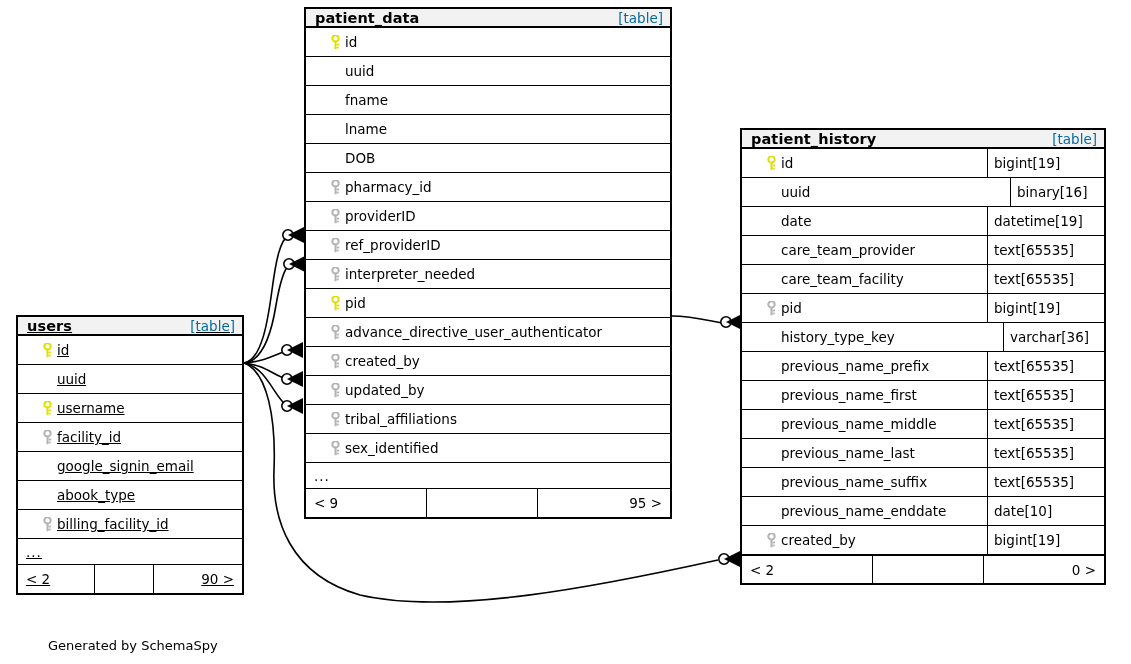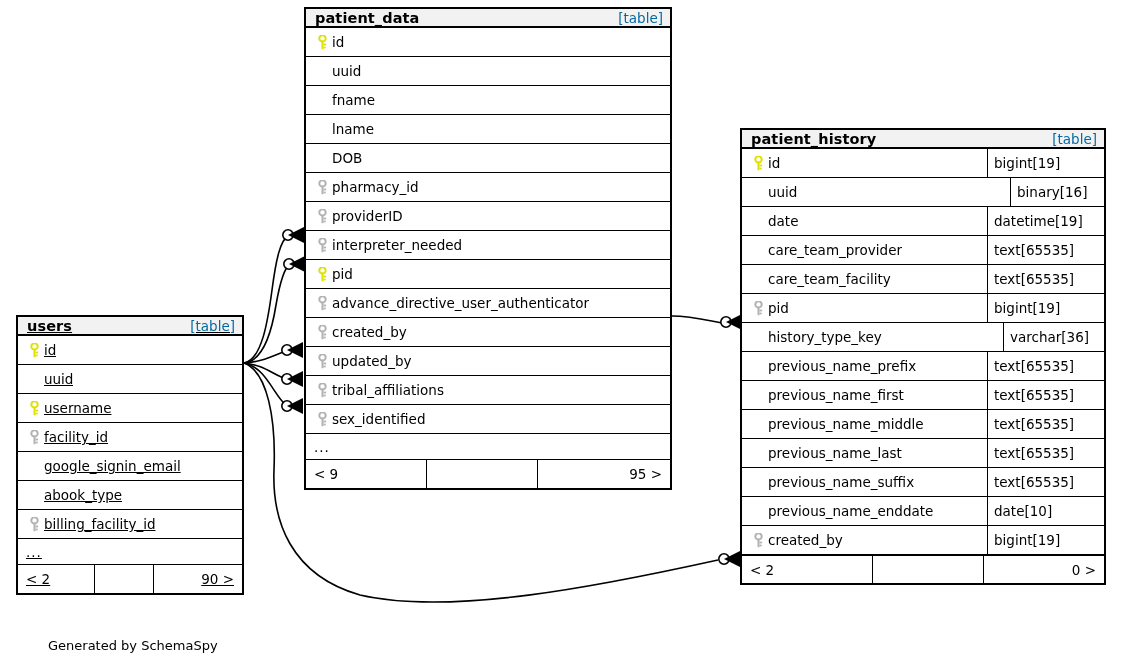--- a/index.html
+++ b/index.html
@@ -55,20 +55,21 @@
   .tbl-tag {
     font-size: 13.5px;
     color: #0369a1;
   }
   .row {
     display: flex;
     align-items: stretch;
     border-bottom: 1.5px solid #000000;
     box-sizing: border-box;
     height: 29px;
+    padding-left: 13px;
   }
   .row:last-child { border-bottom: none; }
   .cell-name {
     display: flex;
     align-items: center;
     flex: 1 1 auto;
     min-width: 0;
     padding-left: 8px;
     box-sizing: border-box;
   }
@@ -349,20 +350,33 @@
     <div class="row">
       <div class="cell-name">
         <span class="keyslot">
           <svg width="9" height="15" viewBox="0 0 9 15">
               <circle cx="4.5" cy="3.4" r="3.2" fill="none" stroke="#b3b3b3" stroke-width="2"></circle>
               <rect x="3.5" y="5.6" width="2" height="8.6" fill="#b3b3b3"></rect>
               <rect x="5.5" y="8.6" width="2.6" height="1.8" fill="#b3b3b3"></rect>
               <rect x="5.5" y="11.6" width="2.2" height="1.8" fill="#b3b3b3"></rect>
             </svg>
         </span>
+        <span class="colname">ref_providerID</span>
+      </div>
+    </div>
+    <div class="row">
+      <div class="cell-name">
+        <span class="keyslot">
+          <svg width="9" height="15" viewBox="0 0 9 15">
+              <circle cx="4.5" cy="3.4" r="3.2" fill="none" stroke="#b3b3b3" stroke-width="2"></circle>
+              <rect x="3.5" y="5.6" width="2" height="8.6" fill="#b3b3b3"></rect>
+              <rect x="5.5" y="8.6" width="2.6" height="1.8" fill="#b3b3b3"></rect>
+              <rect x="5.5" y="11.6" width="2.2" height="1.8" fill="#b3b3b3"></rect>
+            </svg>
+        </span>
         <span class="colname">interpreter_needed</span>
       </div>
     </div>
     <div class="row">
       <div class="cell-name">
         <span class="keyslot">
           <svg width="9" height="15" viewBox="0 0 9 15">
               <circle cx="4.5" cy="3.4" r="3.2" fill="none" stroke="#e0e000" stroke-width="2"></circle>
               <rect x="3.5" y="5.6" width="2" height="8.6" fill="#e0e000"></rect>
               <rect x="5.5" y="8.6" width="2.6" height="1.8" fill="#e0e000"></rect>

